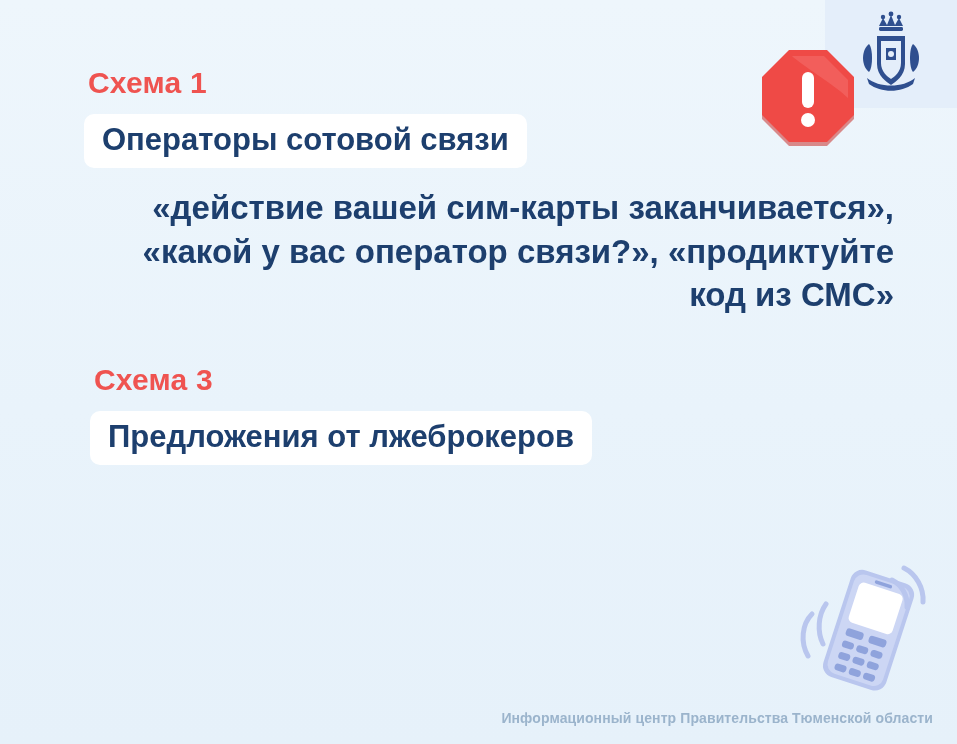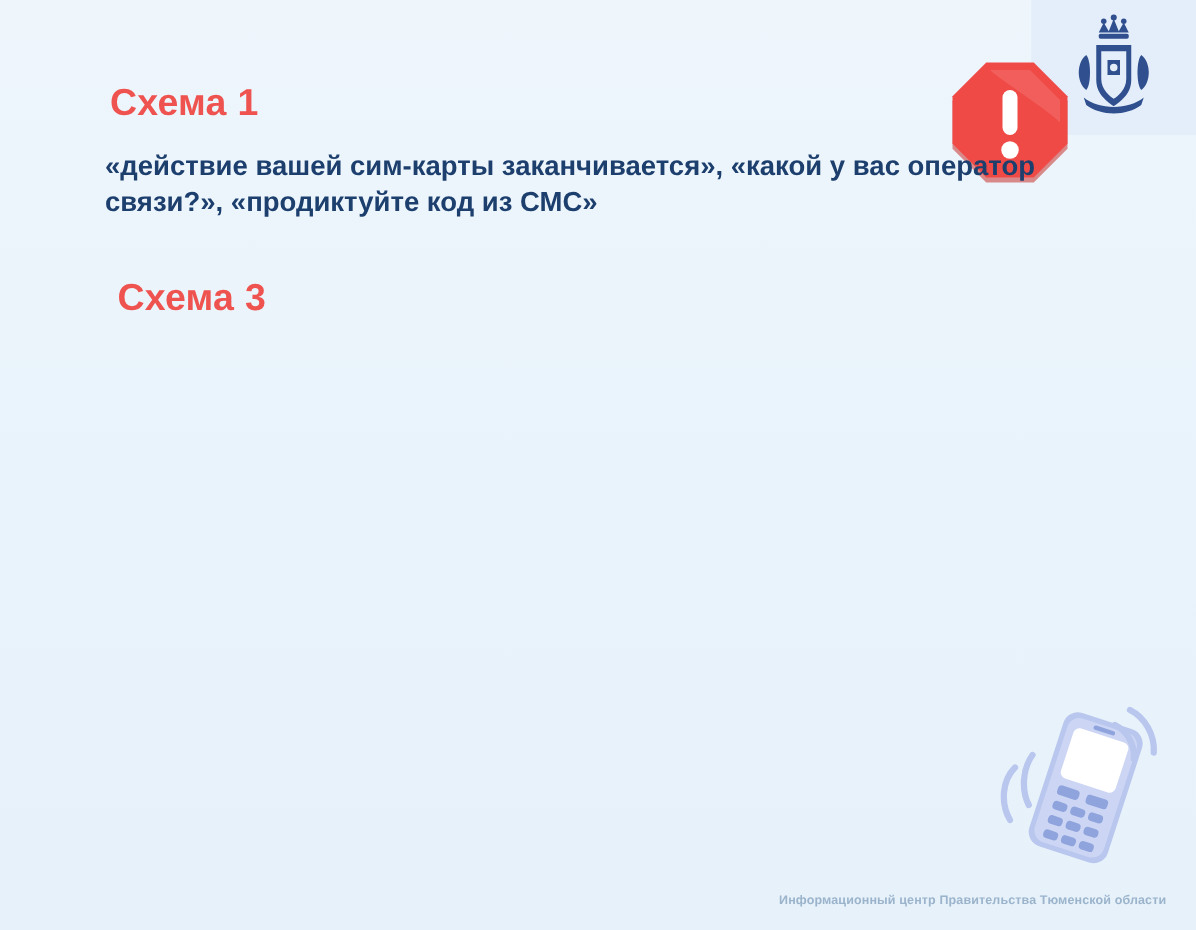--- a/index.html
+++ b/index.html
@@ -69,25 +69,26 @@
     font-size: 31px;
     font-weight: bold;
     padding: 9px 18px 11px 18px;
     border-radius: 10px;
     line-height: 1.1;
     margin: 0;
   }
 
   .quote {
     color: #1d3f6e;
-    font-size: 22px;
+    font-size: 33px;
     font-weight: bold;
     line-height: 1.32;
     margin: 18px 0 0 0;
     max-width: 810px;
+    text-align: right;
   }
 
   .block-2 { margin-top: 46px; }
   .block-2 .scheme-label { margin-left: 10px; }
   .block-2 .headline { margin-left: 6px; }
   .block-2 .quote { margin-top: 22px; }
 
   
   .phone-illustration {
     position: absolute;
@@ -96,21 +97,21 @@
     width: 170px;
     height: 140px;
   }
 
   
   .footer {
     position: absolute;
     right: 24px;
     bottom: 18px;
     color: #9bb4cc;
-    font-size: 10px;
+    font-size: 14px;
     font-weight: bold;
     letter-spacing: 0.1px;
   }
 </style>
 </head>
 <body>
 
 <div class="page">
 
   <div class="emblem-plate">
@@ -144,25 +145,27 @@
       <path d="M36 8 H68 L92 32 V50 C80 38 44 16 36 8 Z" fill="#f4706d" opacity="0.55"></path>
       <rect x="46" y="24" width="12" height="36" rx="6" fill="#ffffff"></rect>
       <circle cx="52" cy="72" r="7" fill="#ffffff"></circle>
     </svg>
   </div>
 
   <div class="content">
 
     <div class="block block-1">
       <div class="scheme-label">Схема 1</div>
+      <div class="headline">Операторы сотовой связи</div>
       <p class="quote">«действие вашей сим-карты заканчивается», «какой у вас оператор связи?», «продиктуйте код из СМС»</p>
     </div>
 
     <div class="block block-2">
       <div class="scheme-label">Схема 3</div>
+      <div class="headline">Предложения от лжеброкеров</div>
     </div>
 
   </div>
 
   <div class="phone-illustration">
     <svg width="170" height="140" viewBox="0 0 170 140">
       <g transform="rotate(18 95 75)">
         <rect x="62" y="14" width="66" height="112" rx="12" fill="#b9c6ee"></rect>
         <rect x="66" y="18" width="58" height="104" rx="10" fill="#ccd6f4"></rect>
         <rect x="72" y="26" width="46" height="42" rx="5" fill="#ffffff"></rect>

